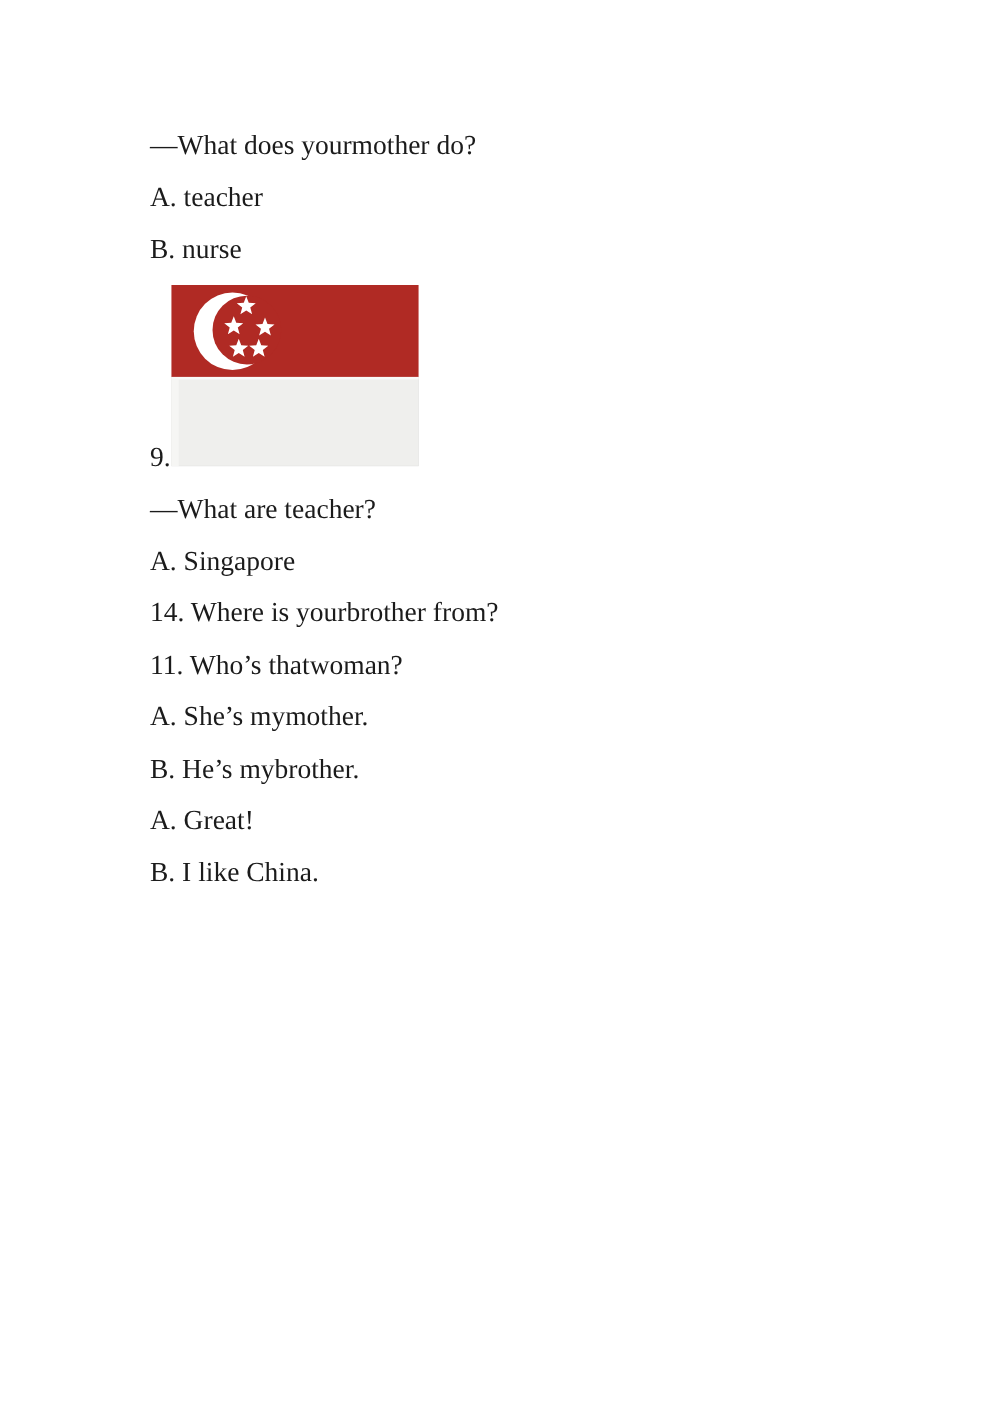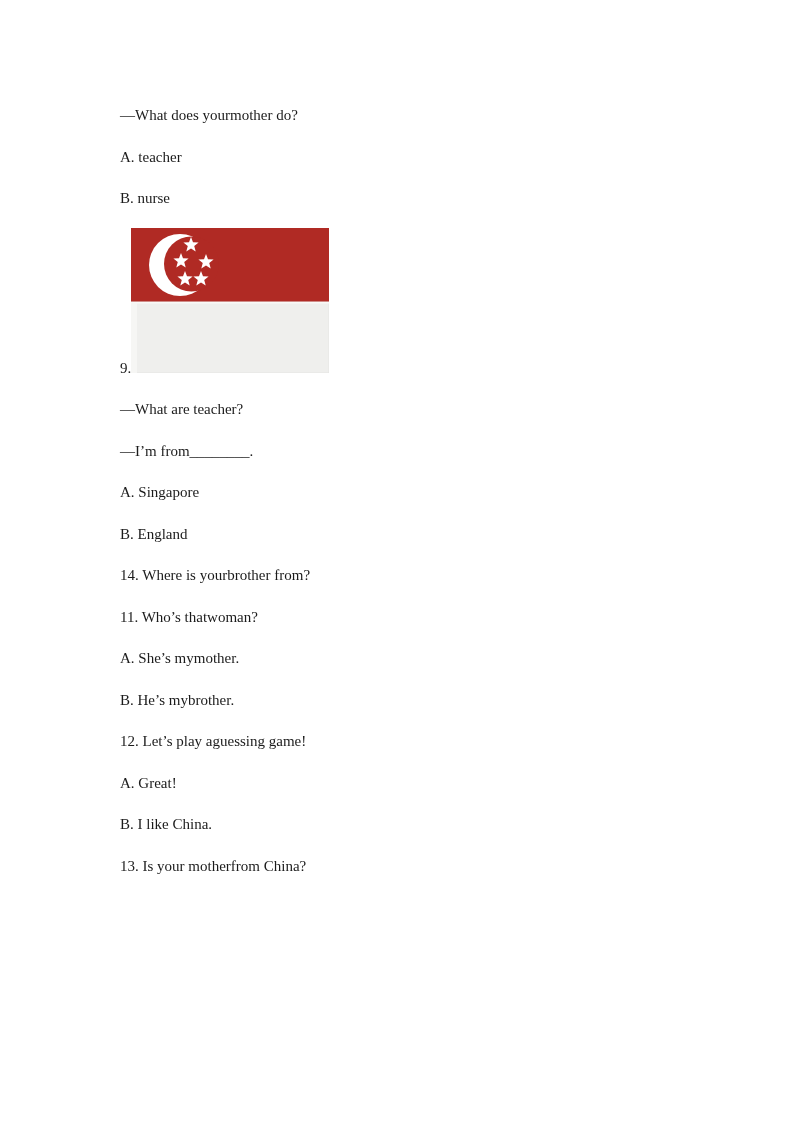--- a/index.html
+++ b/index.html
@@ -13,21 +13,21 @@
   .page {
     position: relative;
     width: 793px;
     height: 1122px;
     background: #ffffff;
   }
   .content {
     box-sizing: border-box;
     padding: 95px 40px 0 120px;
     font-family: "Liberation Serif", "DejaVu Serif", serif;
-    font-size: 15px;
+    font-size: 22px;
     line-height: 41.5px;
     color: #1b1b1b;
   }
   .line {
     margin: 0;
     white-space: pre;
   }
   .flag-line {
     display: flex;
     align-items: baseline;
@@ -70,26 +70,22 @@
 
         <use href="#star" x="60" y="17"></use>
         <use href="#star" x="50" y="33"></use>
         <use href="#star" x="75" y="34"></use>
         <use href="#star" x="54" y="51"></use>
         <use href="#star" x="70" y="51"></use>
       </svg>
     </div>
 
     <p class="line">—What are teacher?</p>
-    <p class="line">—I’m from________.</p>
     <p class="line">A. Singapore</p>
-    <p class="line">B. England</p>
     <p class="line">14. Where is yourbrother from?</p>
     <p class="line">11. Who’s thatwoman?</p>
     <p class="line">A. She’s mymother.</p>
     <p class="line">B. He’s mybrother.</p>
-    <p class="line">12. Let’s play aguessing game!</p>
     <p class="line">A. Great!</p>
     <p class="line">B. I like China.</p>
-    <p class="line">13. Is your motherfrom China?</p>
 
   </div>
 </div>
 
 </body></html>

